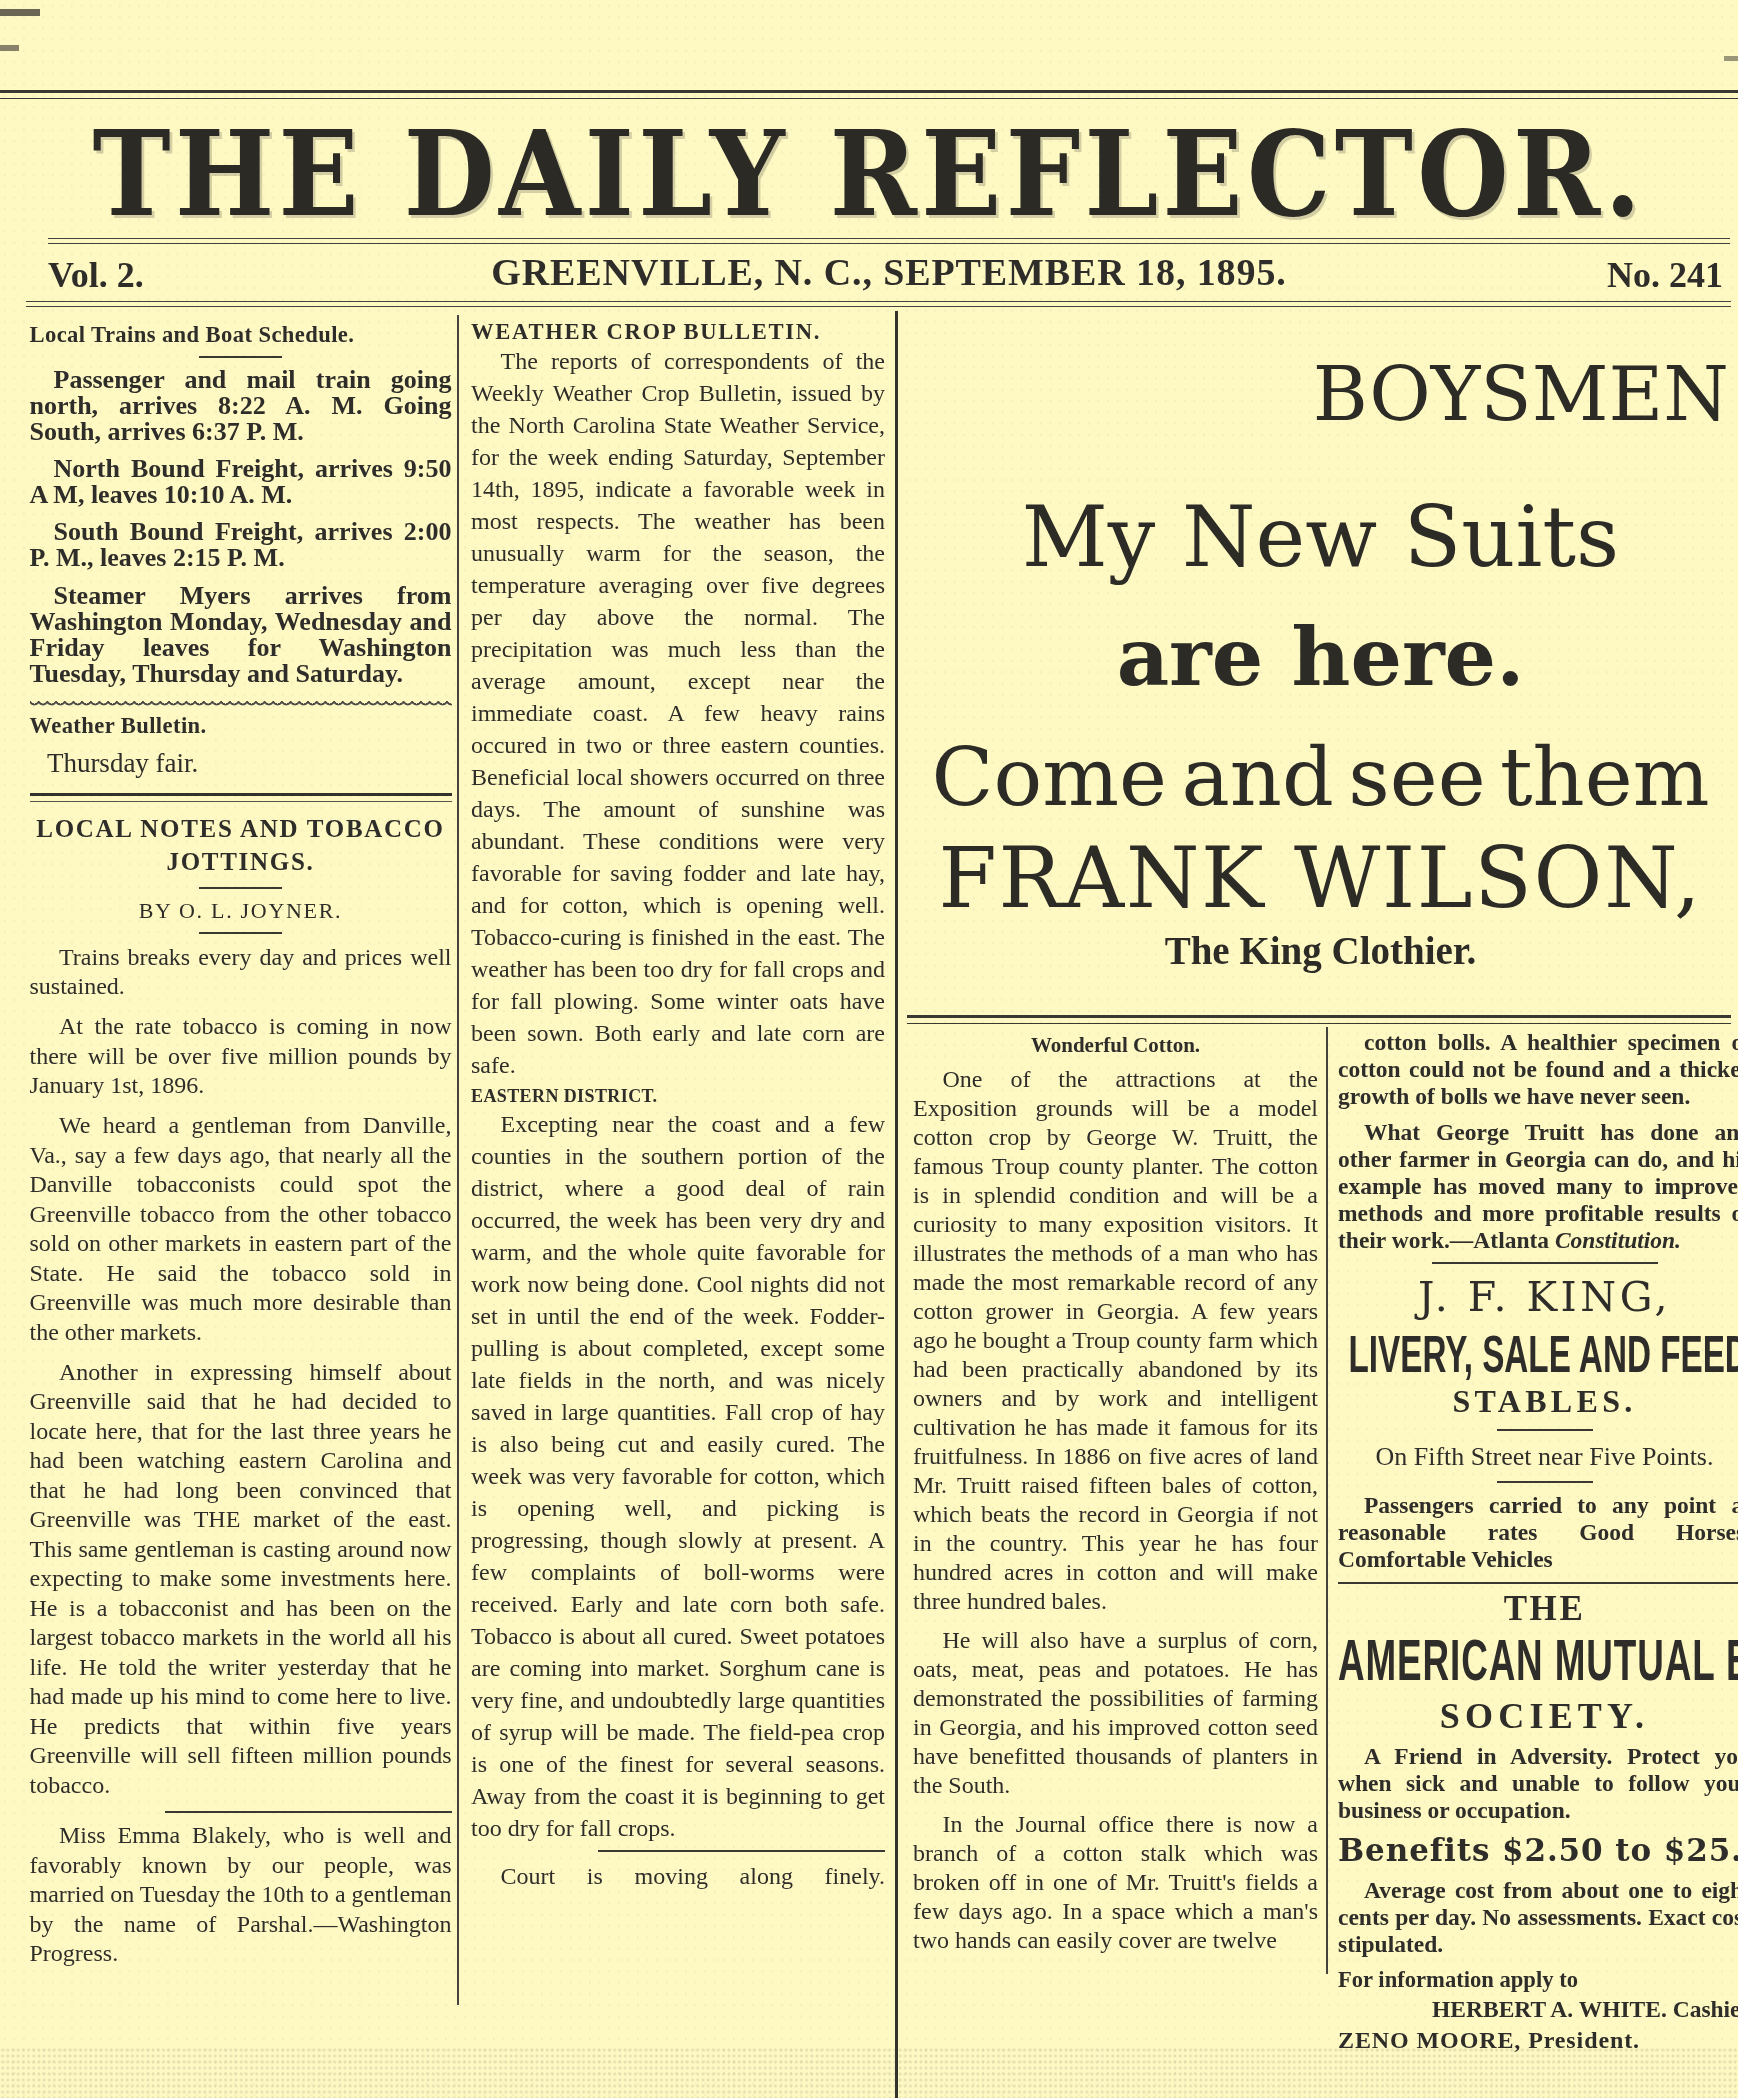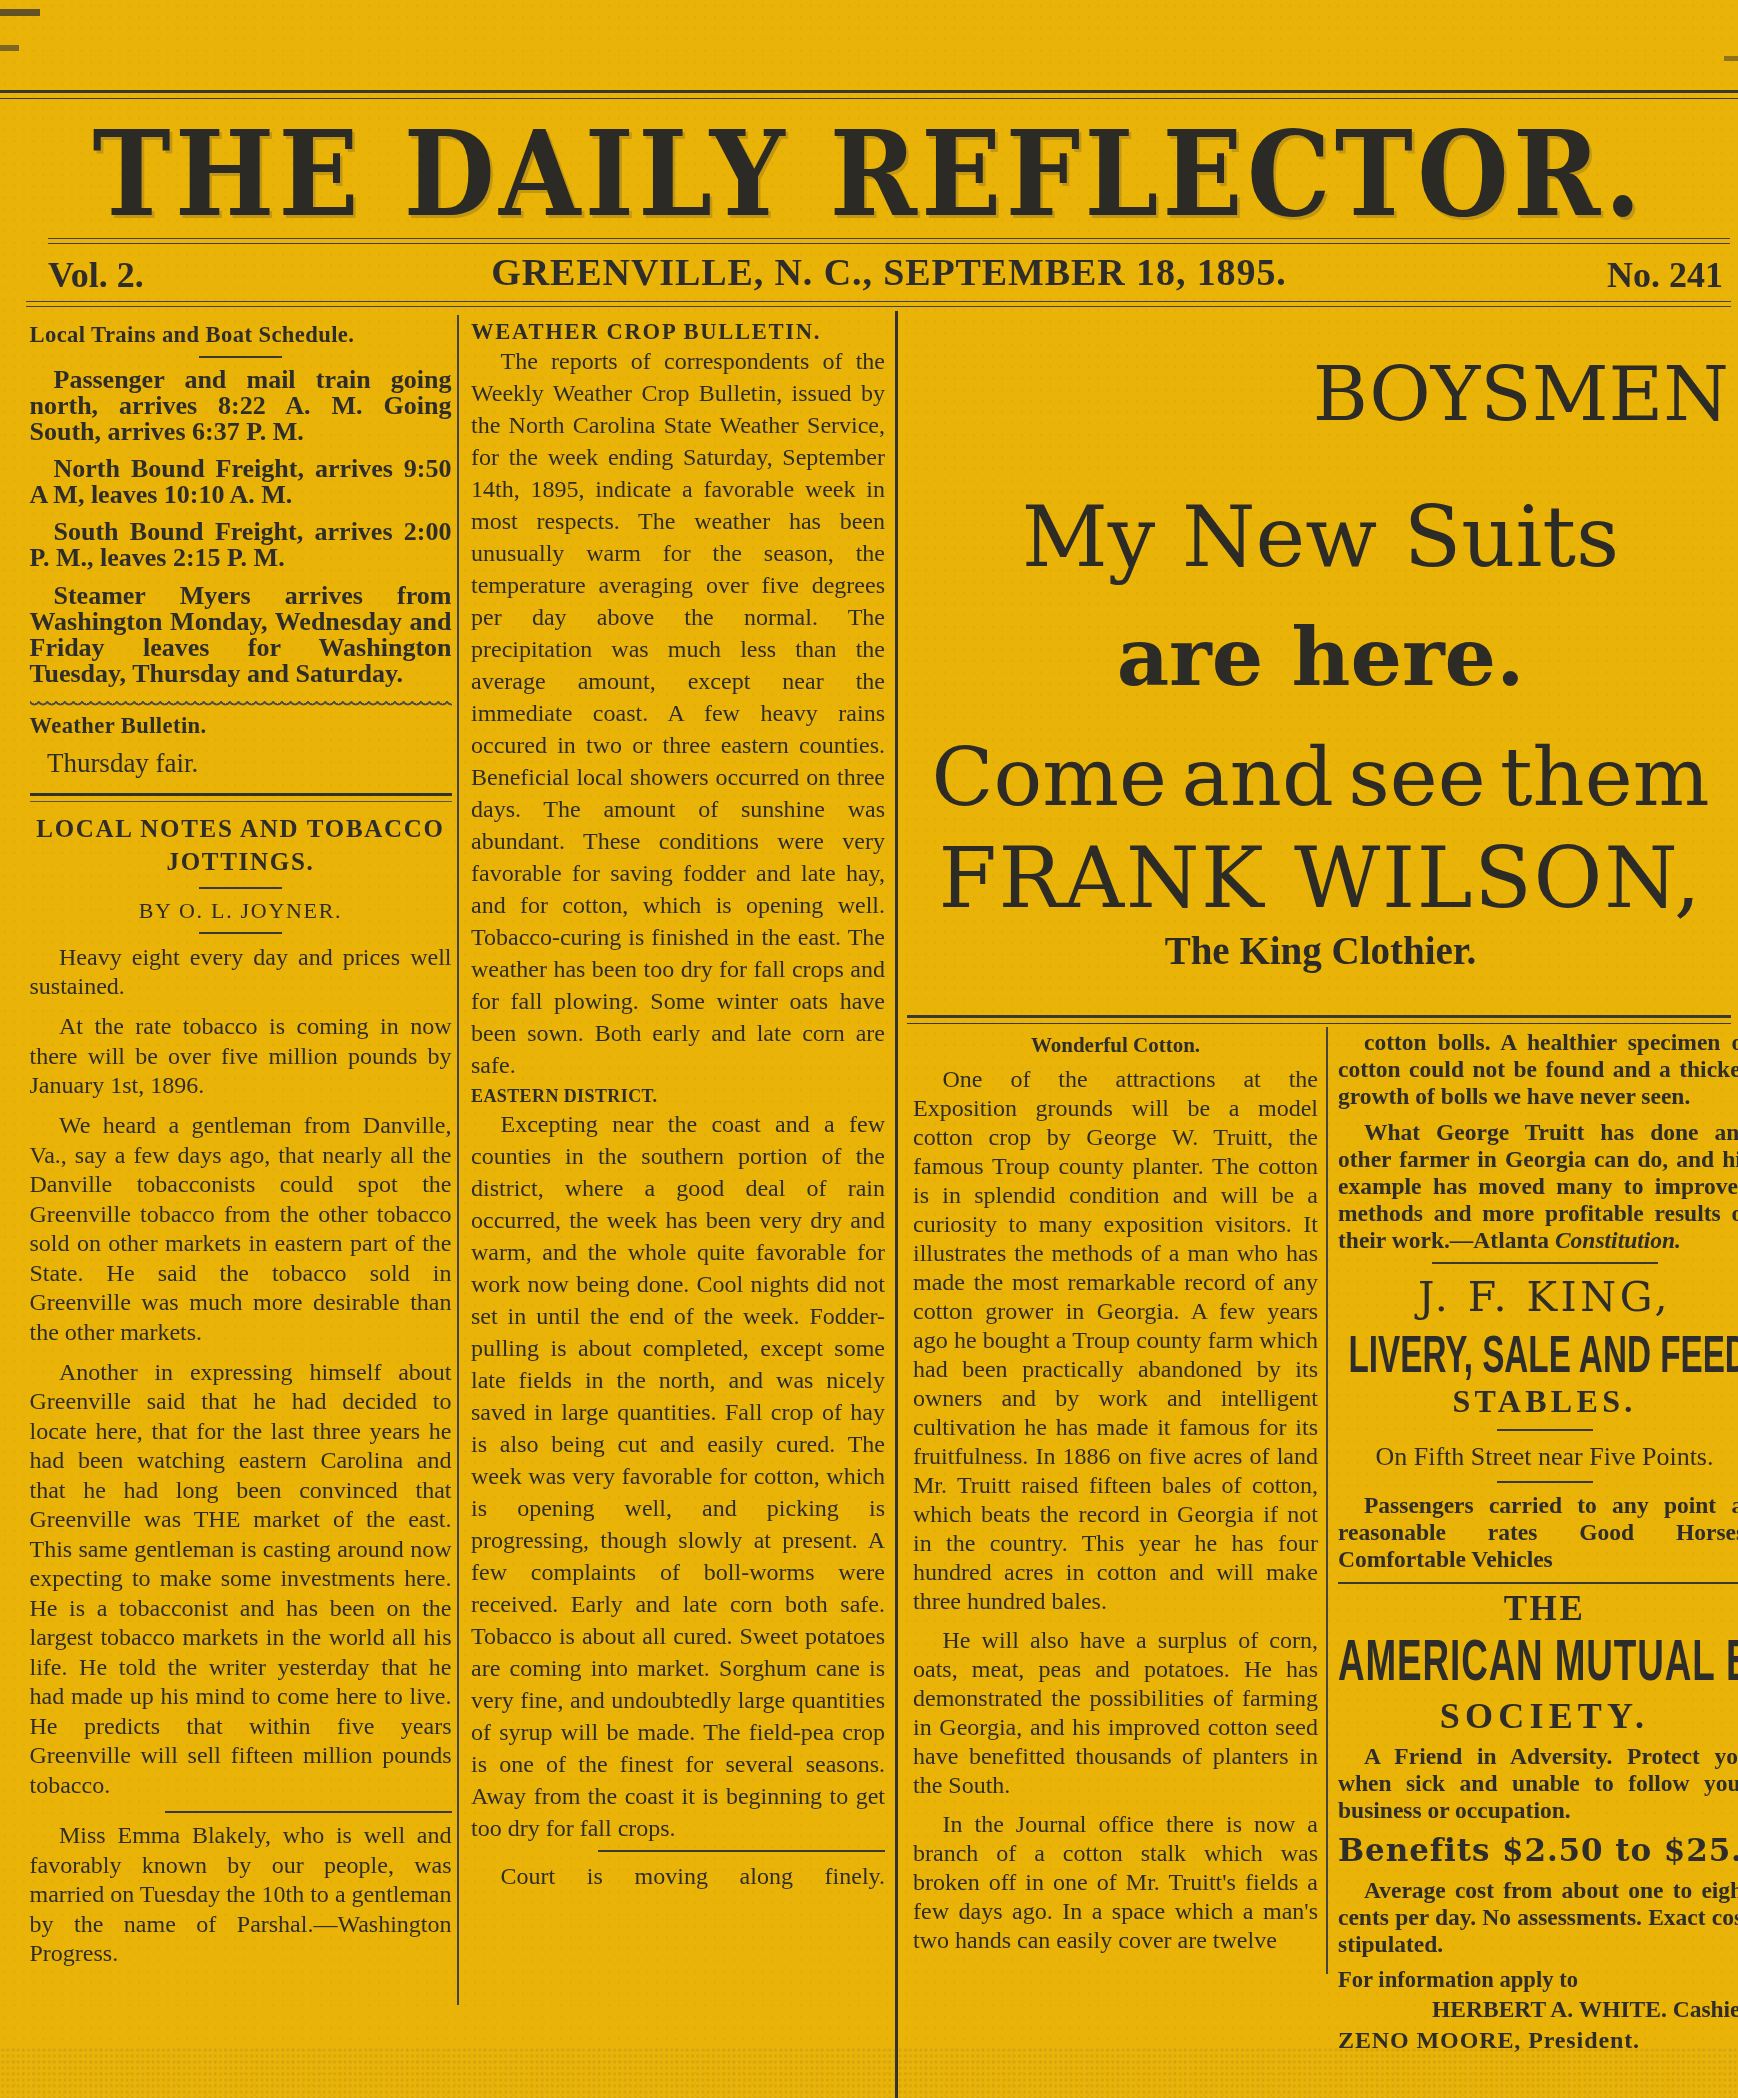--- a/index.html
+++ b/index.html
@@ -1,18 +1,18 @@
 <!DOCTYPE html>
 <html style="font-size:14px"><head>
 <meta charset="utf-8">
 <style>
   html,body { margin:0; padding:0; background:#dedcd6; }
   .page {
     position:relative; width:1738px; height:2099px; overflow:hidden;
-    background:#eab308;
+    background:#fef9c3;
     color:#2f2d29;
     font-family:"Liberation Serif", serif;
   }
   .page::before{
     content:""; position:absolute; inset:0; pointer-events:none;
     background-image:radial-gradient(rgba(70,65,58,.06) 0.9px, transparent 1.4px);
     background-size:9.6px 11.3px;
   }
   .grain-bottom{
     position:absolute; left:0; right:0; bottom:0; height:52px; pointer-events:none;
@@ -149,21 +149,21 @@
     </div>
     <div class="wavy"></div>
     <div class="h-small">Weather Bulletin.</div>
     <p class="bigline">Thursday fair.</p>
     <div class="secline"></div>
     <div class="h-caps">LOCAL NOTES AND TOBACCO JOTTINGS.</div>
     <div class="hr-short"></div>
     <div class="byline">BY O. L. JOYNER.</div>
     <div class="hr-short"></div>
     <div class="notes">
-      <p>Heavy eight every day and prices well sustained.</p>
+      <p>Trains breaks every day and prices well sustained.</p>
       <p>At the rate tobacco is coming in now there will be over five million pounds by January 1st, 1896.</p>
       <p>We heard a gentleman from Danville, Va., say a few days ago, that nearly all the Danville tobacconists could spot the Greenville tobacco from the other tobacco sold on other markets in eastern part of the State. He said the tobacco sold in Greenville was much more desirable than the other markets.</p>
       <p>Another in expressing himself about Greenville said that he had decided to locate here, that for the last three years he had been watching eastern Carolina and that he had long been convinced that Greenville was THE market of the east. This same gentleman is casting around now expecting to make some investments here. He is a tobacconist and has been on the largest tobacco markets in the world all his life. He told the writer yesterday that he had made up his mind to come here to live. He predicts that within five years Greenville will sell fifteen million pounds tobacco.</p>
       <div class="hr-part"></div>
       <p>Miss Emma Blakely, who is well and favorably known by our people, was married on Tuesday the 10th to a gentleman by the name of Parshal.—Washington Progress.</p>
     </div>
   </div>
 
   <div id="col2" class="c2">
     <div class="h-small" style="letter-spacing:1.7px;">WEATHER CROP BULLETIN.</div>

